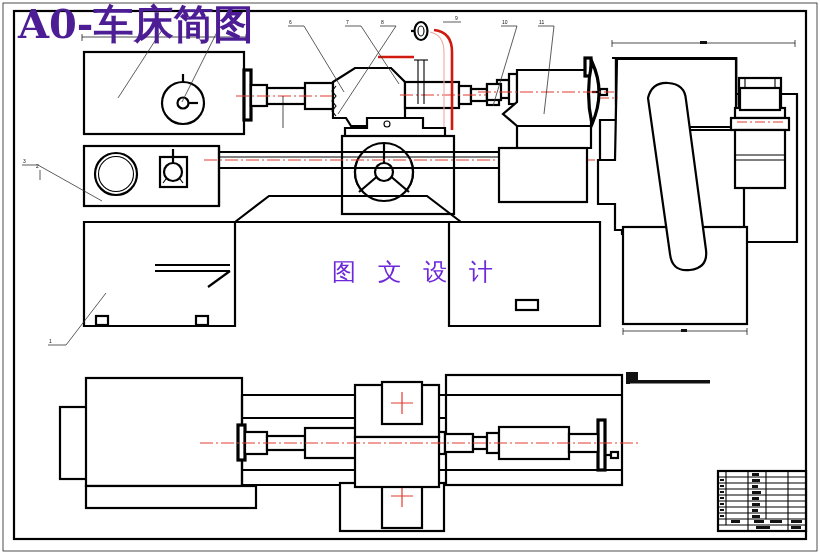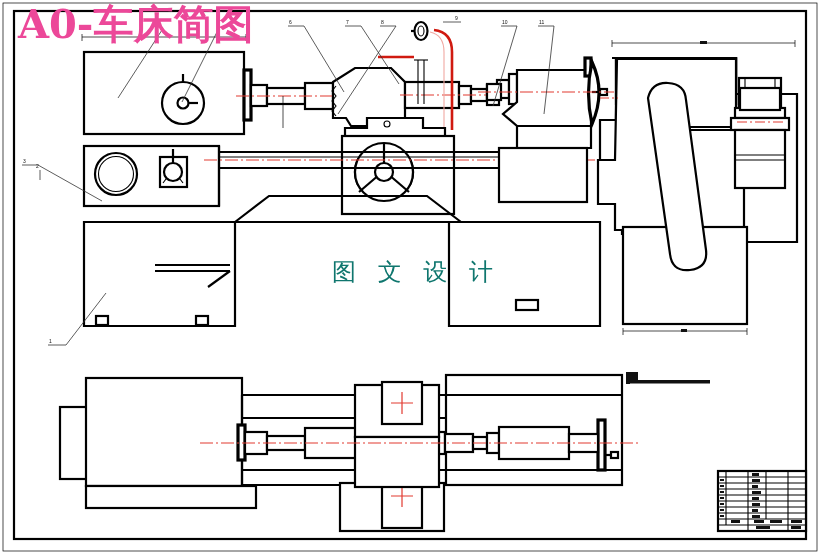--- a/index.html
+++ b/index.html
@@ -1,25 +1,25 @@
 <!DOCTYPE html>
 <html><head>
 <meta charset="utf-8">
 <title>A0-车床简图</title>
 <style>
   html,body{margin:0;padding:0;background:#ffffff;}
   body{width:820px;height:554px;overflow:hidden;
        font-family:"Liberation Sans","DejaVu Sans",sans-serif;}
   #stage{position:relative;width:820px;height:554px;background:#fff;}
   #stage svg{position:absolute;left:0;top:0;}
-  .ttl{position:absolute;left:18px;top:4px;color:#ec4899;
+  .ttl{position:absolute;left:18px;top:4px;color:#4c1d95;
        font-family:"DejaVu Serif","Liberation Serif",serif;
        font-weight:bold;font-size:40px;letter-spacing:0px;line-height:1;
        white-space:nowrap;}
-  .wmk{position:absolute;left:332px;top:256px;color:#0f766e;
+  .wmk{position:absolute;left:332px;top:256px;color:#6d28d9;
        font-family:"DejaVu Serif","Liberation Serif",serif;
        font-size:24px;letter-spacing:7px;white-space:nowrap;}
 </style>
 </head>
 <body>
 
 <div id="stage">
 
 <svg width="820" height="554" viewBox="0 0 820 554">
   <defs>

